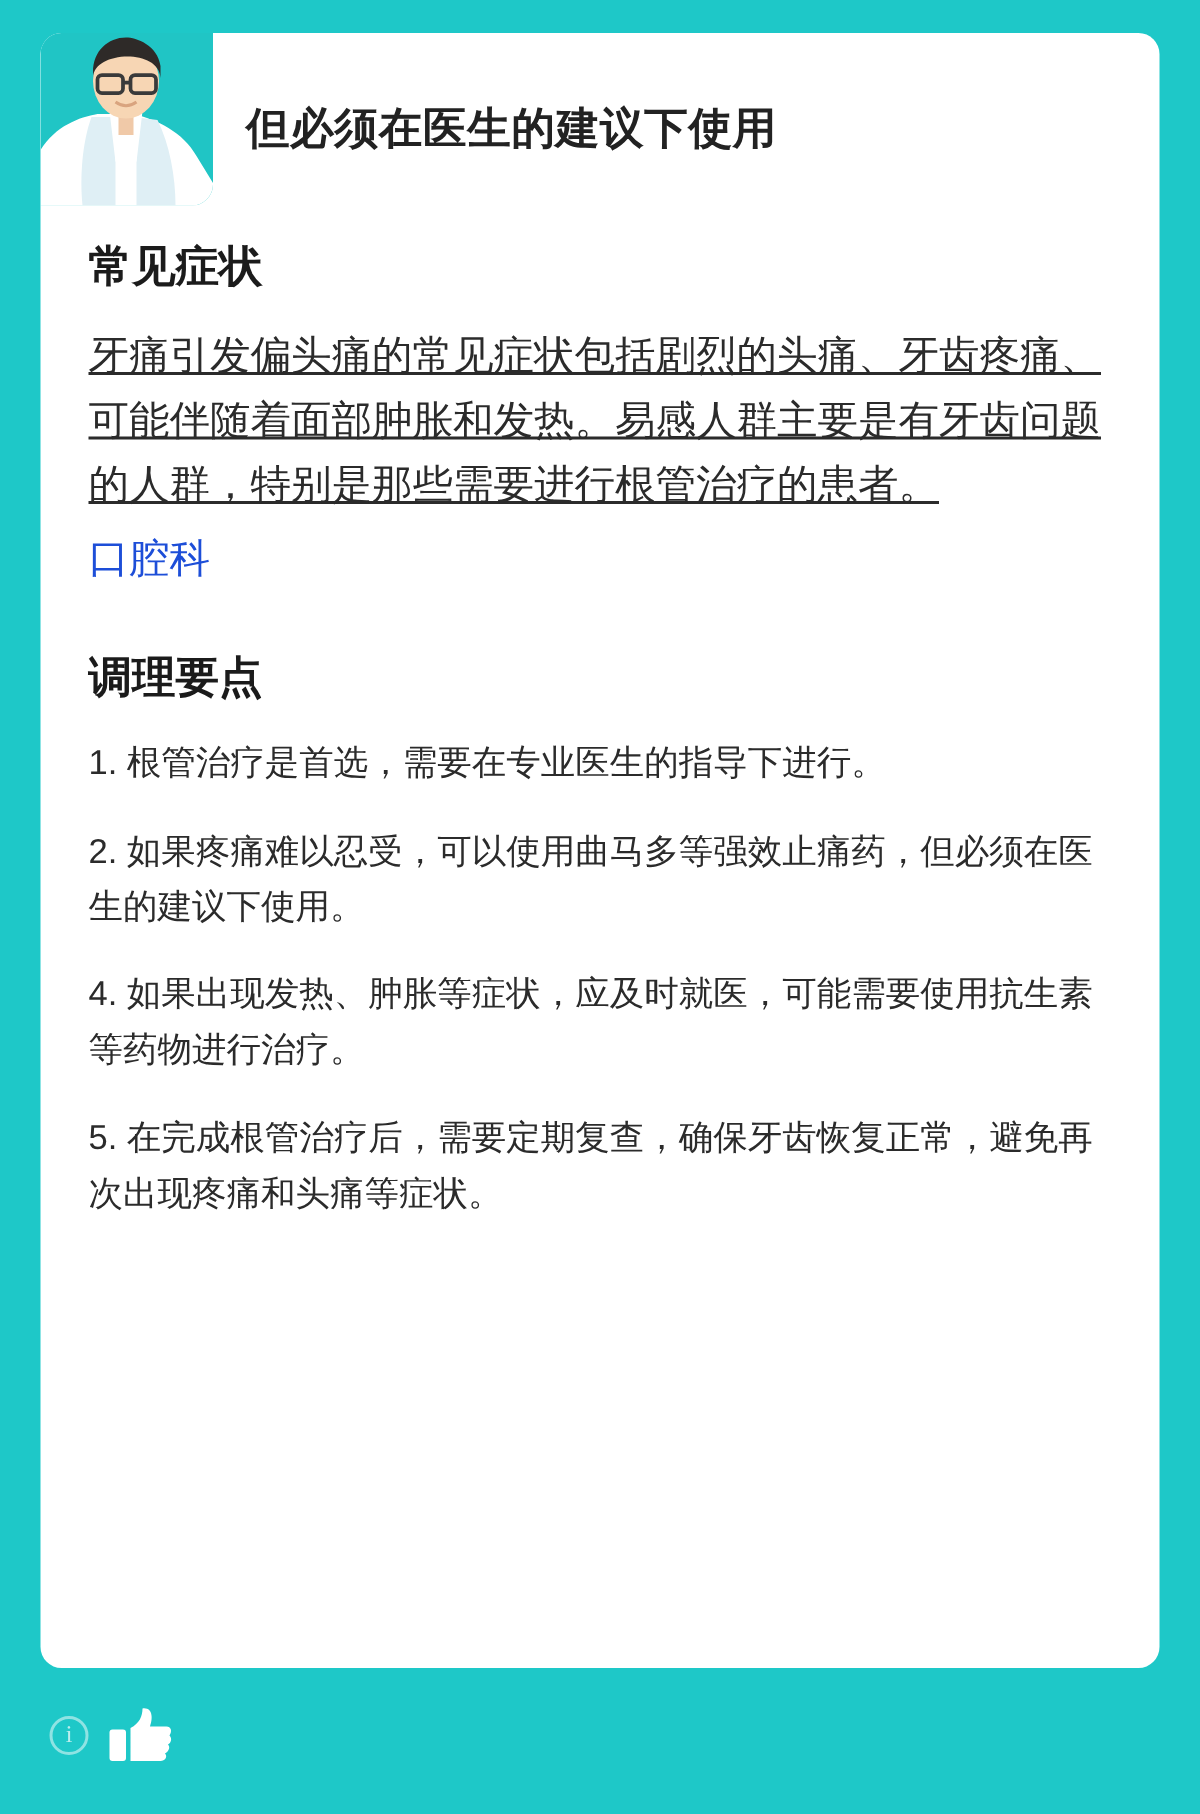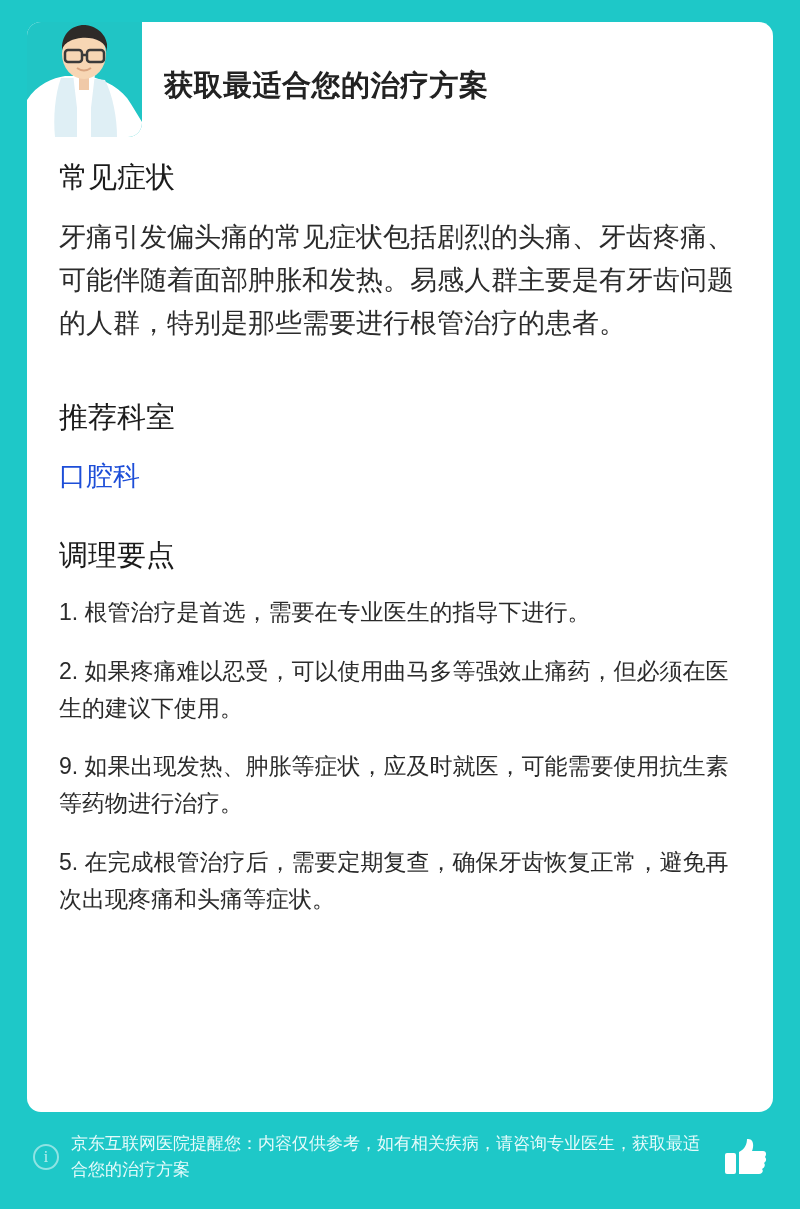--- a/index.html
+++ b/index.html
@@ -46,32 +46,33 @@
   }
   .title {
     font-size: 29px;
     font-weight: bold;
     color: #222222;
     margin: 4px 0 0 105px;
     letter-spacing: 0.5px;
   }
   h2.section {
     font-size: 29px;
-    font-weight: normal;
+    font-weight: bold;
     color: #1b1b1b;
     margin: 52px 0 18px 0;
   }
   h2.section.tight {
     margin-top: 40px;
   }
   p.body {
     font-size: 27px;
     line-height: 1.6;
     color: #2b2b2b;
     margin: 0 0 6px 0;
+    text-decoration: underline;
   }
   p.plain {
     font-size: 27px;
     line-height: 1.5;
     color: #1d4ed8;
     margin: 0 0 4px 0;
   }
   ol.points {
     list-style: none;
     margin: 0;
@@ -136,41 +137,39 @@
         <ellipse cx="57" cy="32" rx="22" ry="25" fill="#f7d6b4"></ellipse>
         <path d="M35 30 C35 12 79 10 80 30 L80 22 C78 8 64 3 57 3 C45 3 35 12 35 26 Z" fill="#2e2a28"></path>
         <rect x="38" y="28" width="17" height="12" rx="3" fill="none" stroke="#3a3a3a" stroke-width="2.5"></rect>
         <rect x="60" y="28" width="17" height="12" rx="3" fill="none" stroke="#3a3a3a" stroke-width="2.5"></rect>
         <line x1="55" y1="33" x2="60" y2="33" stroke="#3a3a3a" stroke-width="2.5"></line>
         <path d="M50 46 Q57 51 64 46" stroke="#d9a47f" stroke-width="2" fill="none"></path>
       </svg>
     </div>
 
     <div class="card-inner">
-      <h1 class="title">获取最适合您的治疗方案</h1>
+      <h1 class="title">但必须在医生的建议下使用</h1>
 
       <h2 class="section">常见症状</h2>
       <p class="body">牙痛引发偏头痛的常见症状包括剧烈的头痛、牙齿疼痛、可能伴随着面部肿胀和发热。易感人群主要是有牙齿问题的人群，特别是那些需要进行根管治疗的患者。</p>
 
-      <h2 class="section">推荐科室</h2>
       <p class="plain">口腔科</p>
 
       <h2 class="section tight">调理要点</h2>
       <ol class="points">
         <li>1. 根管治疗是首选，需要在专业医生的指导下进行。</li>
         <li>2. 如果疼痛难以忍受，可以使用曲马多等强效止痛药，但必须在医生的建议下使用。</li>
-        <li>9. 如果出现发热、肿胀等症状，应及时就医，可能需要使用抗生素等药物进行治疗。</li>
+        <li>4. 如果出现发热、肿胀等症状，应及时就医，可能需要使用抗生素等药物进行治疗。</li>
         <li>5. 在完成根管治疗后，需要定期复查，确保牙齿恢复正常，避免再次出现疼痛和头痛等症状。</li>
       </ol>
     </div>
   </div>
 
   <div class="footer">
     <div class="footer-icon">i</div>
-    <div class="footer-text">京东互联网医院提醒您：内容仅供参考，如有相关疾病，请咨询专业医生，获取最适合您的治疗方案</div>
     <div class="thumb">
       <svg width="44" height="44" viewBox="0 0 44 44" xmlns="http://www.w3.org/2000/svg">
         <rect x="2" y="18" width="11" height="21" rx="2" fill="#ffffff"></rect>
         <path d="M16 39 L16 17 C22 14 24 9 24 4 C31 3 31 11 29 16 L40 16 C43 16 44 19 42 22 C44 24 43 27 41 28 C43 30 41 33 39 34 C41 36 39 39 36 39 Z" fill="#ffffff"></path>
       </svg>
     </div>
   </div>
 </div>
 
 </body></html>

